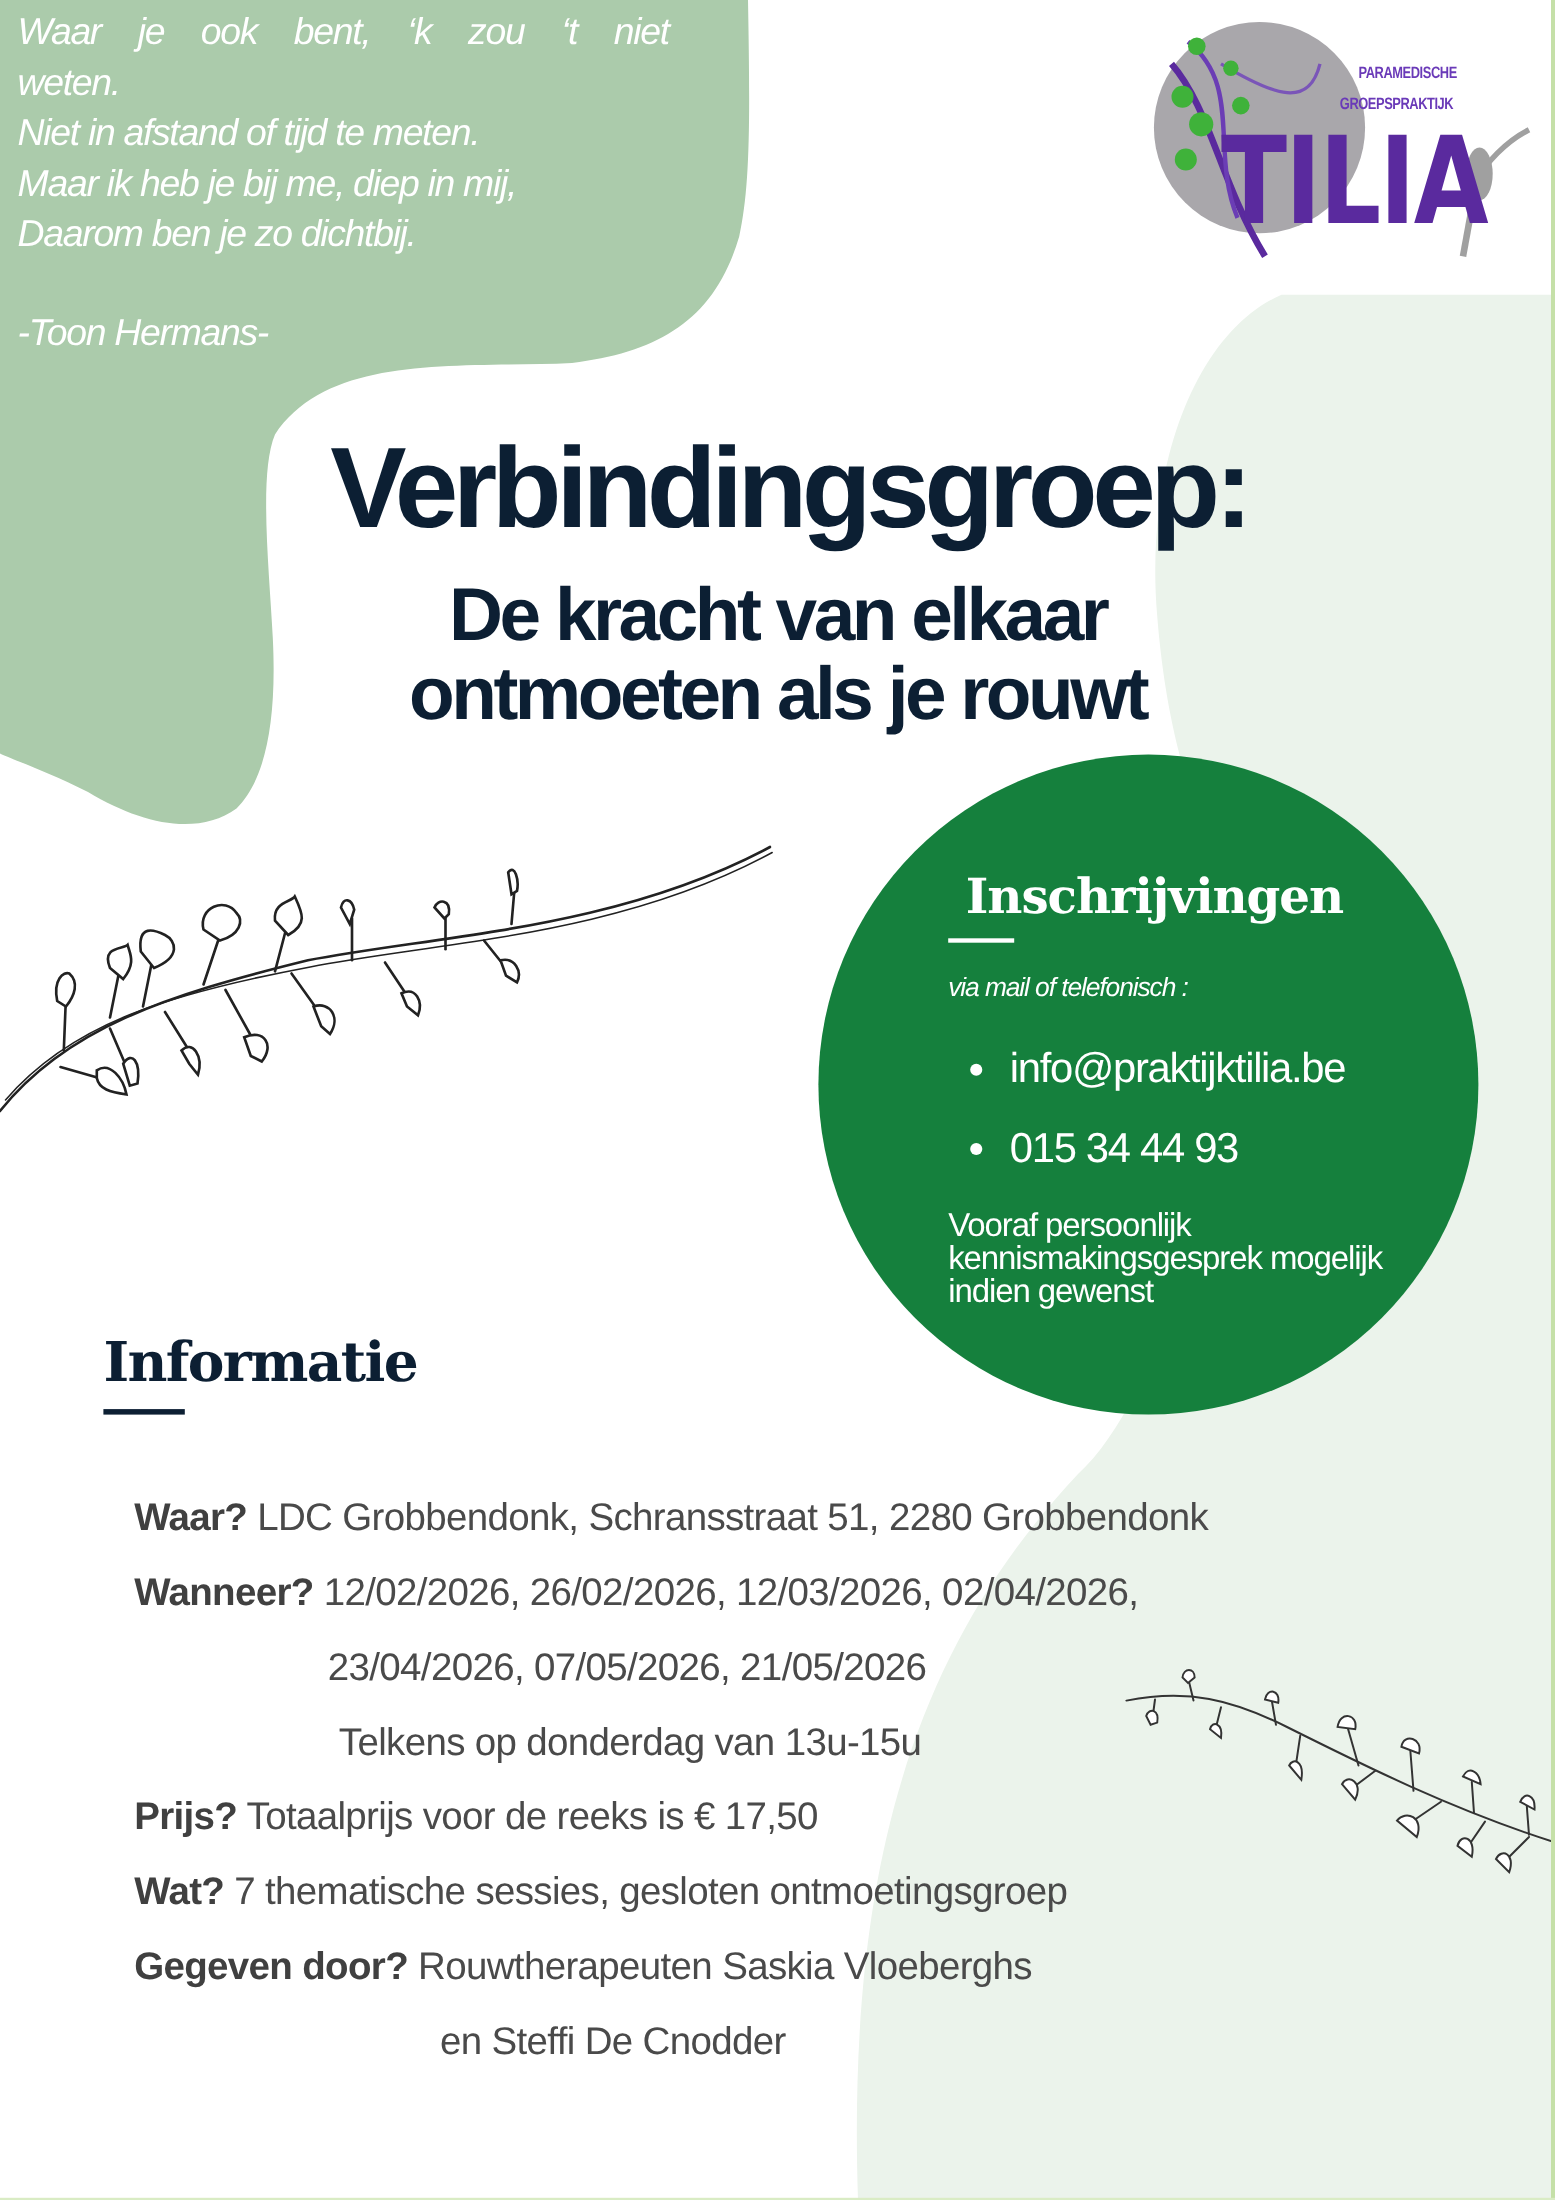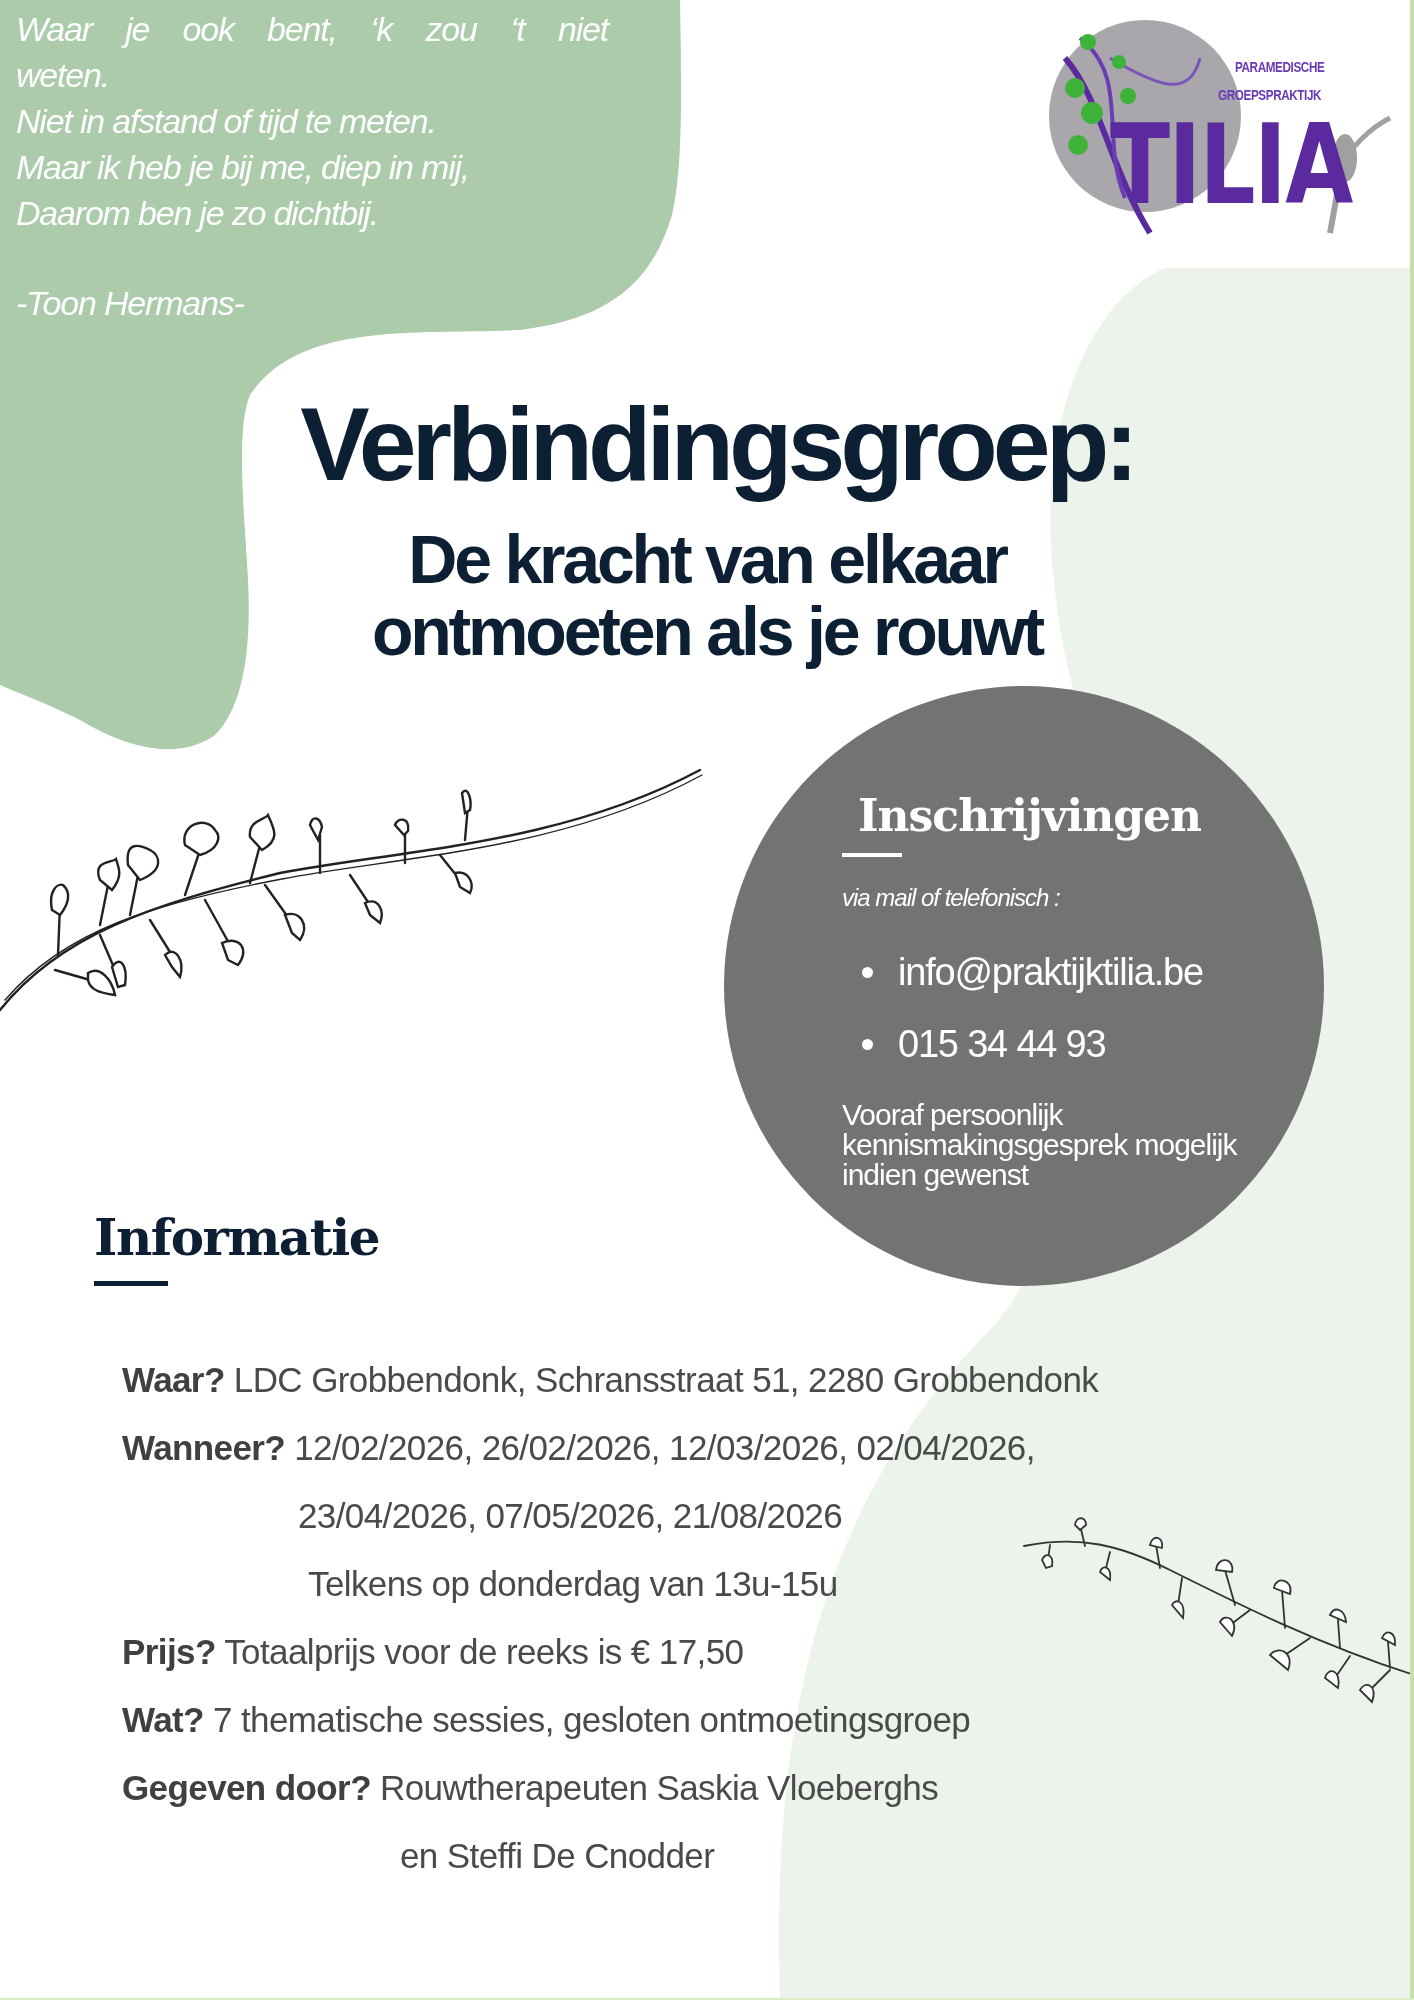--- a/index.html
+++ b/index.html
@@ -44,22 +44,22 @@
   }
   .title.main { top: 385px; font-size: 104px; letter-spacing: -5px; left: 0; padding-left: 10px; }
   .title.sub1 { top: 520px; font-size: 68px; letter-spacing: -3.2px; padding-right: 10px; }
   .title.sub2 { top: 592px; font-size: 68px; letter-spacing: -3.2px; padding-right: 10px; }
 
   
   .branch { position: absolute; z-index: 3; }
 
   
   .circle {
-    position: absolute; left: 724px; top: 686px; width: 600px; height: 600px; border-radius: 50%;
-    background: #737373; z-index: 4; color: #ffffff;
+    position: absolute; left: 744px; top: 686px; width: 600px; height: 600px; border-radius: 50%;
+    background: #15803d; z-index: 4; color: #ffffff;
   }
   .circle .ch { position: absolute; left: 134px; top: 104px; font-size: 44px; font-weight: bold; letter-spacing: -1px; font-family: "DejaVu Serif", serif; }
   .circle .ul { position: absolute; left: 118px; top: 167px; width: 60px; height: 4px; background: #ffffff; }
   .circle .via { position: absolute; left: 118px; top: 198px; font-size: 24px; letter-spacing: -1px; font-style: italic; }
   .circle .li { position: absolute; left: 138px; font-size: 38px; letter-spacing: -1.2px; display: flex; align-items: center; }
   .circle .li .dot { width: 11px; height: 11px; border-radius: 50%; background: #fff; margin-right: 25px; }
   .circle .li.email { top: 265px; justify-content: flex-end; }
   .circle .li.phone { top: 337px; }
   .circle .note { position: absolute; left: 118px; top: 414px; width: 400px; font-size: 30px; line-height: 30px; letter-spacing: -1px; }
 
@@ -221,21 +221,21 @@
   <div class="info">
     <div class="row" style="top:0px">
       <span class="lbl">Waar?</span>
       <span>LDC Grobbendonk, Schransstraat 51, 2280 Grobbendonk</span>
     </div>
     <div class="row" style="top:68px">
       <span class="lbl">Wanneer?</span>
       <span>12/02/2026, 26/02/2026, 12/03/2026, 02/04/2026,</span>
     </div>
     <div class="row" style="top:136px;left:204px">
-      <span>23/04/2026, 07/05/2026, 21/08/2026</span>
+      <span>23/04/2026, 07/05/2026, 21/05/2026</span>
     </div>
     <div class="row" style="top:204px;left:214px">
       <span>Telkens op donderdag van 13u-15u</span>
     </div>
     <div class="row" style="top:272px">
       <span class="lbl">Prijs?</span>
       <span>Totaalprijs voor de reeks is € 17,50</span>
     </div>
     <div class="row" style="top:340px">
       <span class="lbl">Wat?</span>

